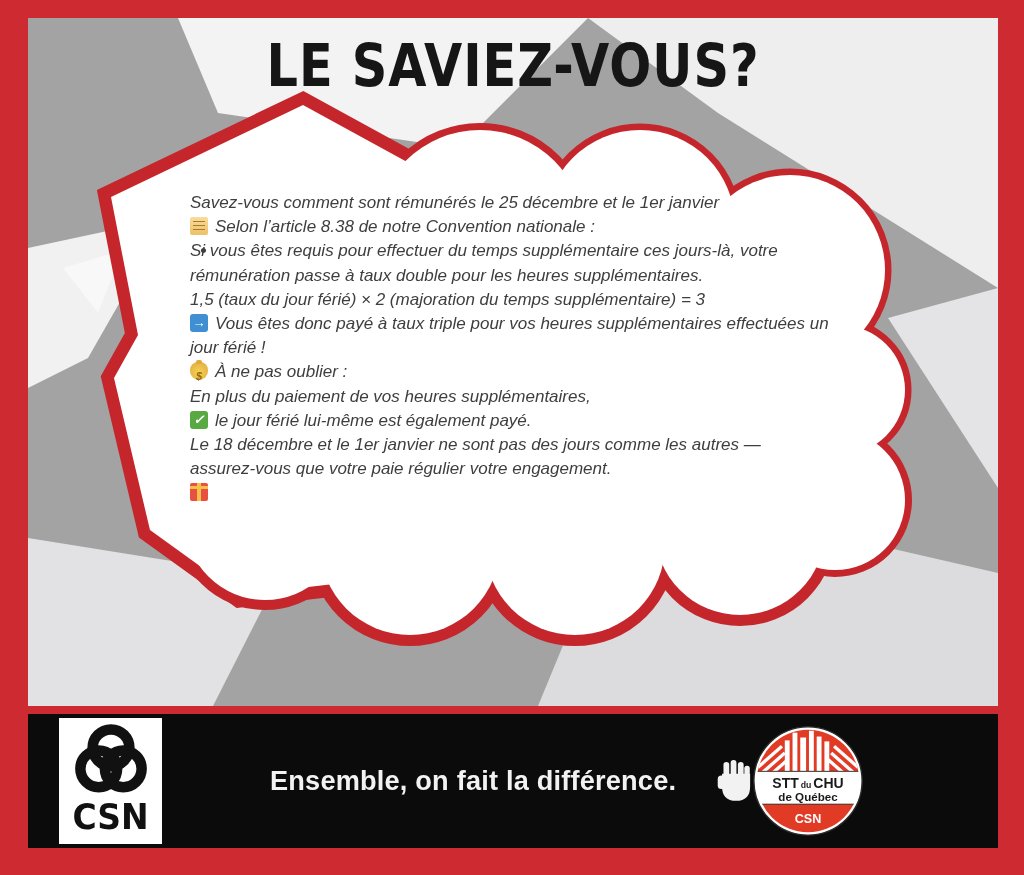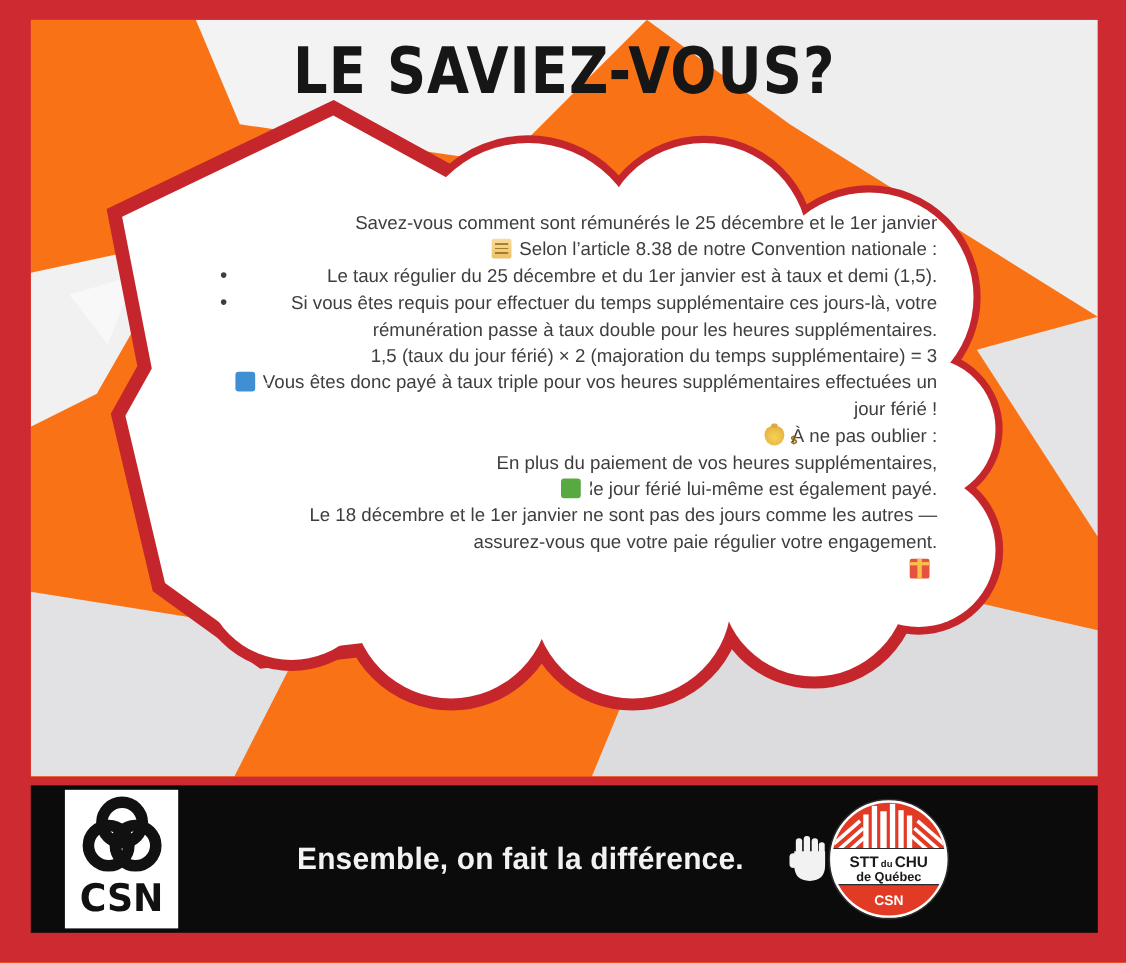--- a/index.html
+++ b/index.html
@@ -4,37 +4,37 @@
 <style>
   html,body{margin:0;padding:0;}
   body{
     width:1024px;height:875px;position:relative;overflow:hidden;
     background:#cd2b31;
     font-family:"Liberation Sans", sans-serif;
   }
   
   .canvas{
     position:absolute;left:28px;top:18px;width:970px;height:688px;
-    background:#f97316;overflow:hidden;
+    background:#a3a3a3;overflow:hidden;
   }
   .bg-poly{position:absolute;left:0;top:0;}
   
   .title{
     position:absolute;left:0;top:14px;width:100%;text-align:center;
     font-family:"DejaVu Sans", sans-serif;
     font-size:52px;font-weight:900;color:#161616;
     letter-spacing:1px;
     transform:scaleY(1.12) scaleX(0.95);
     transform-origin:center top;
   }
   
   .bubble-svg{position:absolute;left:0;top:0;}
   .bubble-text{
     position:absolute;left:162px;top:173px;width:662px;
-    font-size:17px;line-height:24.2px;color:#3e3e3e;text-align:right;
+    font-size:17px;line-height:24.2px;color:#3e3e3e;text-align:left;font-style:italic;
   }
   .line{position:relative;}
   .line.bullet::before{
     content:"\2022";
     position:absolute;left:10px;top:0;
     font-size:19px;color:#3e3e3e;
   }
   
   .ic{display:inline-block;width:18px;height:18px;vertical-align:-3px;
       margin-right:7px;border-radius:3px;position:relative;}
@@ -125,21 +125,20 @@
       <circle cx="382" cy="527" r="90"></circle>
       <circle cx="237" cy="502" r="80"></circle>
       <circle cx="472" cy="382" r="175"></circle>
       <circle cx="652" cy="382" r="140"></circle>
     </g>
   </svg>
 
   <div class="bubble-text">
     <div class="line"><span>Savez-vous comment sont rémunérés le 25 décembre et le 1er janvier</span></div>
     <div class="line"><span class="ic ic-scroll"></span><span>Selon l’article 8.38 de notre Convention nationale :</span></div>
-    <div class="line bullet"><span>Le taux régulier du 25 décembre et du 1er janvier est à taux et demi (1,5).</span></div>
     <div class="line bullet"><span>Si vous êtes requis pour effectuer du temps supplémentaire ces jours-là, votre rémunération passe à taux double pour les heures supplémentaires.</span></div>
     <div class="line"><span>1,5 (taux du jour férié) × 2 (majoration du temps supplémentaire) = 3</span></div>
     <div class="line"><span class="ic ic-arrow"></span><span>Vous êtes donc payé à taux triple pour vos heures supplémentaires effectuées un jour férié !</span></div>
     <div class="line"><span class="ic ic-money"></span><span>À ne pas oublier :</span></div>
     <div class="line"><span>En plus du paiement de vos heures supplémentaires,</span></div>
     <div class="line"><span class="ic ic-check"></span><span>le jour férié lui-même est également payé.</span></div>
     <div class="line"><span>Le 18 décembre et le 1er janvier ne sont pas des jours comme les autres —</span></div>
     <div class="line"><span>assurez-vous que votre paie régulier votre engagement.</span></div>
     <div class="line"><span class="ic ic-gift"></span></div>
   </div>

